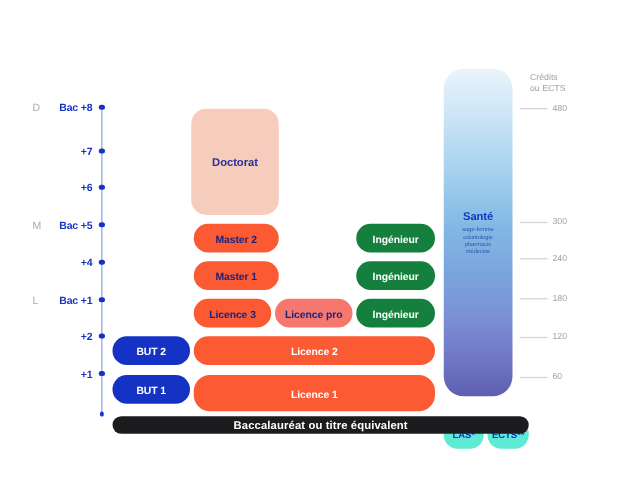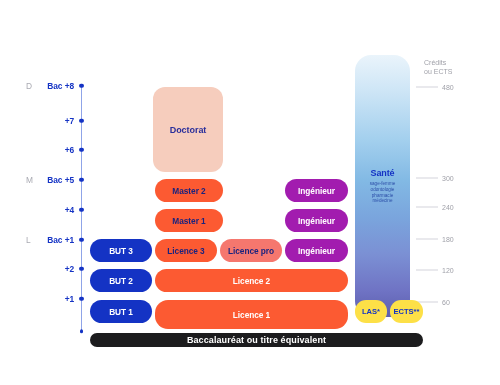--- a/index.html
+++ b/index.html
@@ -99,23 +99,23 @@
     text-align: center;
     border-radius: 13px;
     white-space: nowrap;
   }
 
   .navy  { background: #1433c4; color: #ffffff; }
   .orange{ background: #fc5a32; }
   .orange-dark-text { color: #1a237e; text-align: right; }
   .orange-white-text { color: #ffffff; }
   .coral { background: #f5776e; color: #1a237e; }
-  .peri  { background: #a21caf; color: #ffffff; }
+  .peri  { background: #15803d; color: #ffffff; }
   .peach { background: #f6cdbd; color: #2a2f9b; }
-  .lightblue { background: #fde047; color: #1433c4; }
+  .lightblue { background: #5eead4; color: #1433c4; margin-top: 36px; }
   .black { background: #1c1c1e; color: #ffffff; }
 
   
   #doctorat {
     border-radius: 12px;
     font-size: 9px;
   }
 
   
   #sante {
@@ -228,21 +228,20 @@
 
   <div class="blk peach" id="doctorat" style="left:153px;top:87px;width:70px;height:85px">Doctorat</div>
 
   <div class="blk orange orange-dark-text" style="left:155px;top:179px;width:68px;height:23px">Master 2</div>
   <div class="blk orange orange-dark-text" style="left:155px;top:209px;width:68px;height:23px">Master 1</div>
 
   <div class="blk peri" style="left:285px;top:179px;width:63px;height:23px">Ingénieur</div>
   <div class="blk peri" style="left:285px;top:209px;width:63px;height:23px">Ingénieur</div>
   <div class="blk peri" style="left:285px;top:239px;width:63px;height:23px">Ingénieur</div>
 
-  <div class="blk navy" style="left:90px;top:239px;width:62px;height:23px">BUT 3</div>
   <div class="blk orange orange-dark-text" style="left:155px;top:239px;width:62px;height:23px">Licence 3</div>
   <div class="blk coral" style="left:220px;top:239px;width:62px;height:23px">Licence pro</div>
 
   <div class="blk navy" style="left:90px;top:269px;width:62px;height:23px">BUT 2</div>
   <div class="blk orange orange-white-text" style="left:155px;top:269px;width:193px;height:23px">Licence 2</div>
 
   <div class="blk navy" style="left:90px;top:300px;width:62px;height:23px">BUT 1</div>
   <div class="blk orange orange-white-text" style="left:155px;top:300px;width:193px;height:29px">Licence 1</div>
 
   <div class="blk lightblue pill-small" style="left:355px;top:300px;width:32px;height:23px">LAS*</div>

